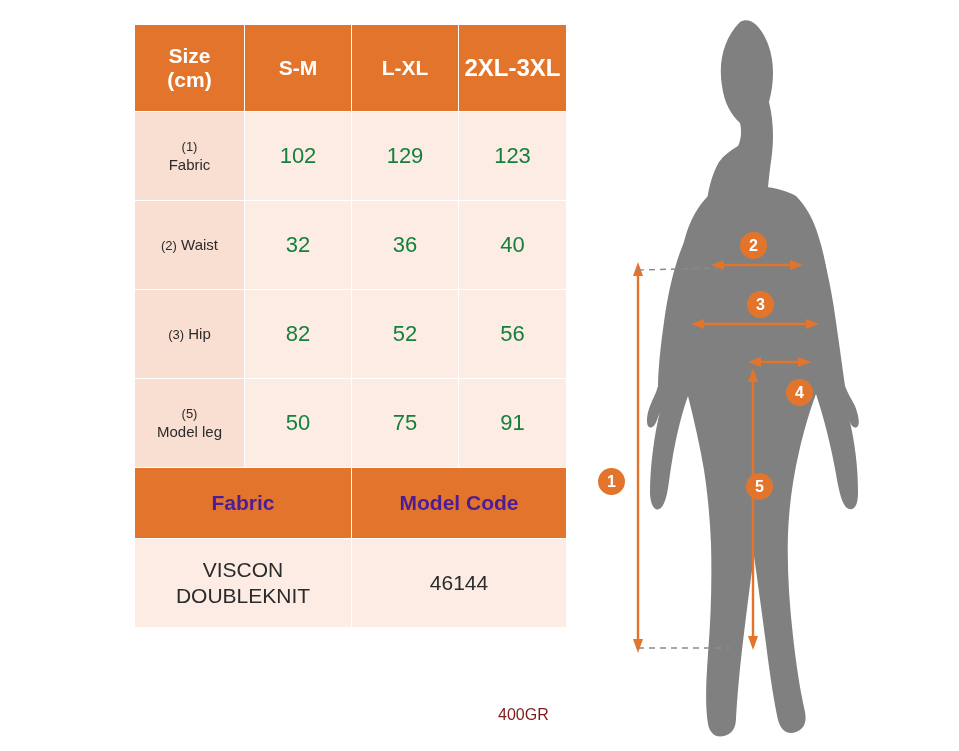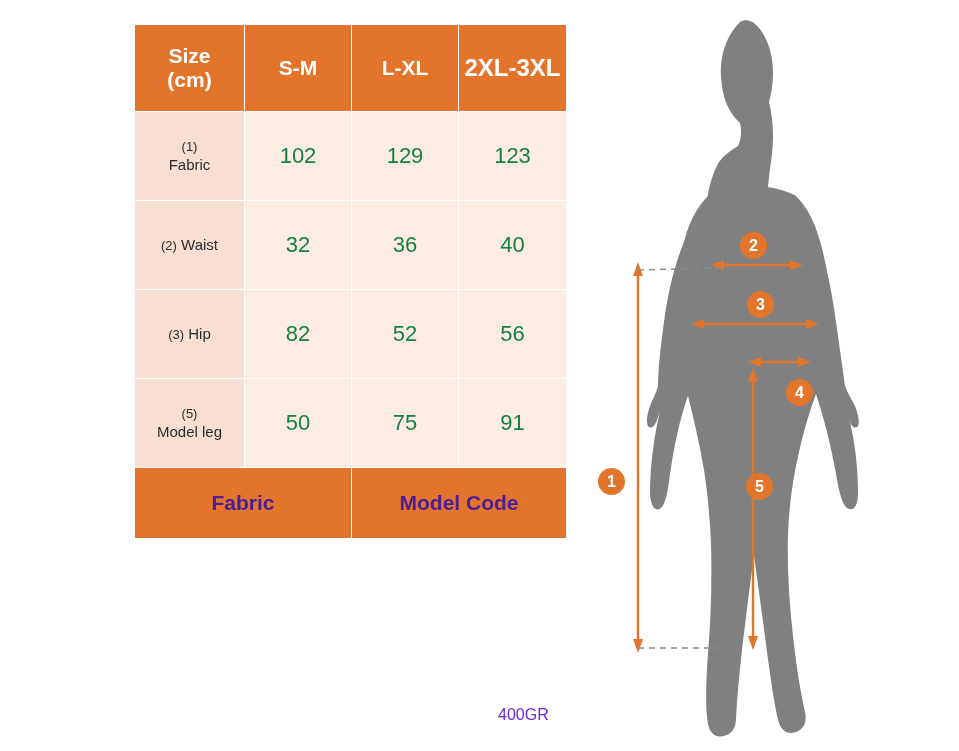--- a/index.html
+++ b/index.html
@@ -71,21 +71,21 @@
     font-size: 21px;
     height: 80px;
     line-height: 1.25;
   }
 
   #weight-label {
     position: absolute;
     left: 498px;
     top: 706px;
     font-size: 16px;
-    color: #6d28d9;
+    color: #7f1d1d;
   }
 
   
   #figure-area {
     position: absolute;
     left: 590px;
     top: 0;
     width: 369px;
     height: 751px;
   }
@@ -173,20 +173,24 @@
       <td class="val cell-h">50</td>
       <td class="val cell-h">75</td>
       <td class="val cell-h">91</td>
     </tr>
 
     <tr>
       <td class="fabric-hdr" colspan="2">Fabric</td>
       <td class="fabric-hdr" colspan="2">Model Code</td>
     </tr>
 
+    <tr>
+      <td class="fabric-val" colspan="2">VISCON DOUBLEKNIT</td>
+      <td class="fabric-val" colspan="2">46144</td>
+    </tr>
   </tbody>
 </table>
 
 <div id="weight-label">400GR</div>
 
 <div id="figure-area">
 
   <svg id="figure-svg" width="369" height="751" viewBox="0 0 369 751">
 
     <g fill="#808080">

